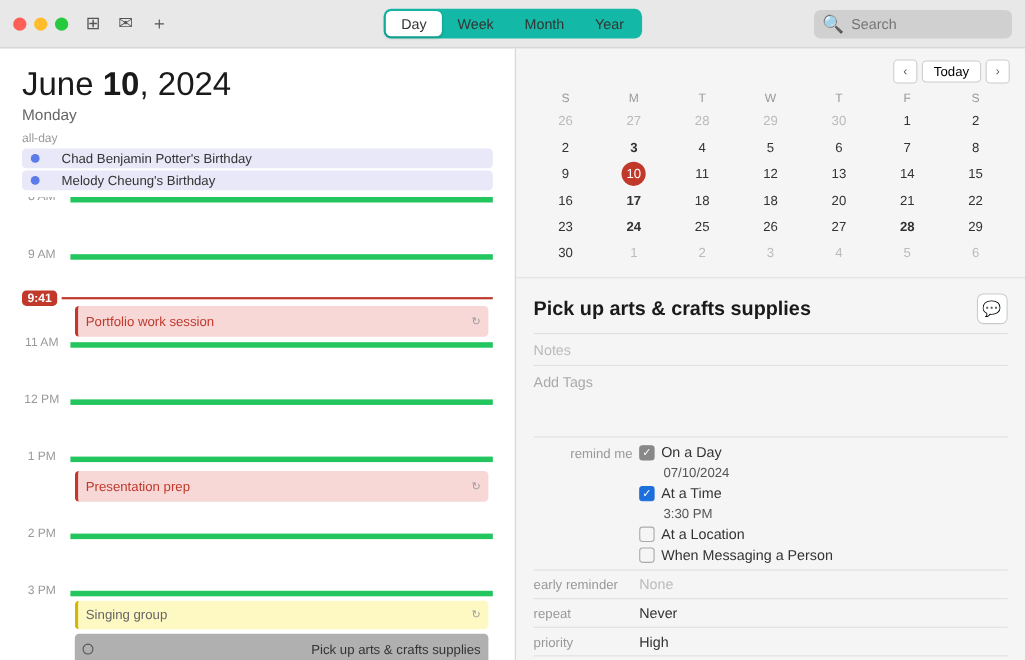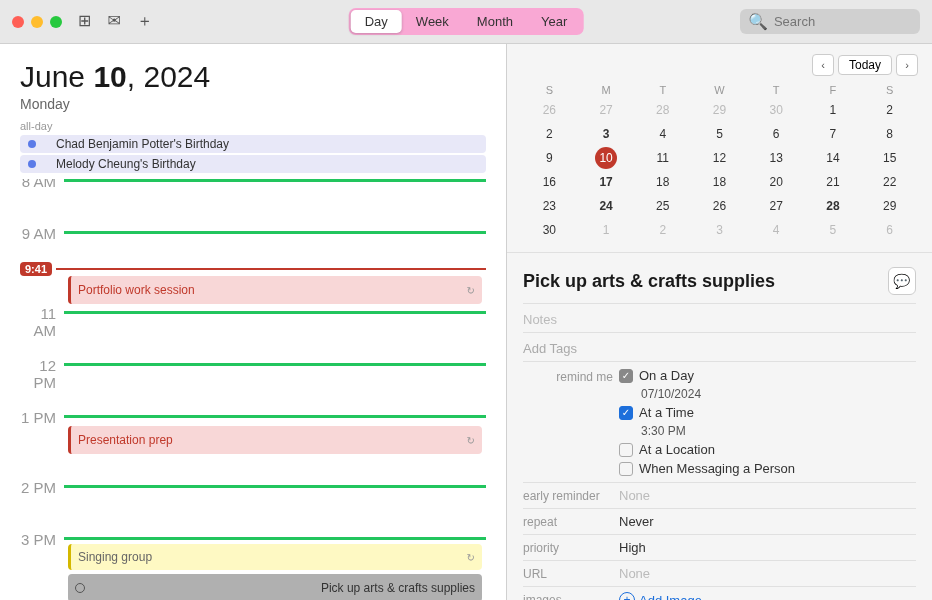--- a/index.html
+++ b/index.html
@@ -40,21 +40,21 @@
       display: flex;
       gap: 16px;
       margin-right: auto;
     }
     .titlebar-icon {
       color: #555;
       font-size: 16px;
     }
     .view-switcher {
       display: flex;
-      background: #f9a8d4;
+      background: #14b8a6;
       border-radius: 7px;
       padding: 2px;
       gap: 0;
       position: absolute;
       left: 50%;
       transform: translateX(-50%);
     }
     .view-btn {
       padding: 4px 14px;
       border-radius: 5px;
@@ -89,21 +89,21 @@
 
     
     .main-content {
       display: flex;
       flex: 1;
       overflow: hidden;
     }
 
     
     .calendar-view {
-      width: 507px;
+      width: 469px;
       background: white;
       display: flex;
       flex-direction: column;
       overflow: hidden;
       border-right: 1px solid #d0d0d0;
     }
 
     .date-header {
       padding: 16px 20px 8px;
       flex-shrink: 0;
@@ -158,33 +158,33 @@
       position: relative;
       padding: 0 20px;
     }
     .time-row {
       display: flex;
       align-items: flex-start;
       position: relative;
       min-height: 52px;
     }
     .time-label {
-      font-size: 15px;
+      font-size: 11px;
       color: #999;
       width: 36px;
       flex-shrink: 0;
       padding-top: 0;
-      text-align: right;
+      text-align: center;
       margin-right: 8px;
       margin-top: -6px;
     }
     .time-line-container {
       flex: 1;
       position: relative;
-      border-top: 3px solid #22c55e;
+      border-top: 5px solid #22c55e;
       min-height: 52px;
       text-align: right;
     }
 
     .event-block {
       border-radius: 4px;
       padding: 3px 7px;
       font-size: 12px;
       font-weight: 500;
       position: absolute;
@@ -354,20 +354,21 @@
     .tags-field {
       padding: 6px 0 4px;
       border-top: 1px solid #e0e0e0;
     }
     .tags-placeholder {
       font-size: 13px;
       color: #aaa;
     }
     .remind-section {
       border-top: 1px solid #e0e0e0;
+      margin-top: 36px;
     }
     .remind-row {
       display: flex;
       align-items: flex-start;
       padding: 6px 0;
     }
     .remind-label {
       font-size: 12px;
       color: #999;
       min-width: 90px;

